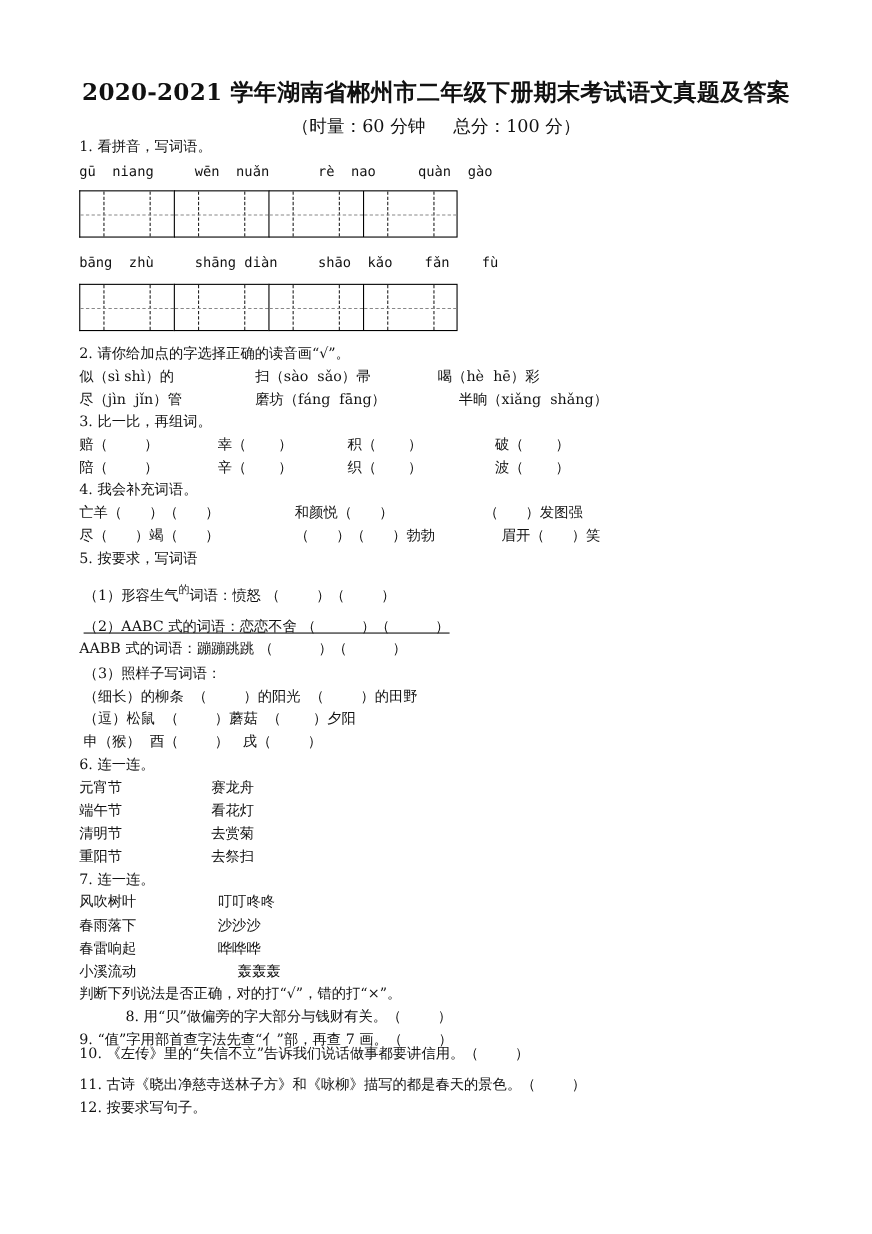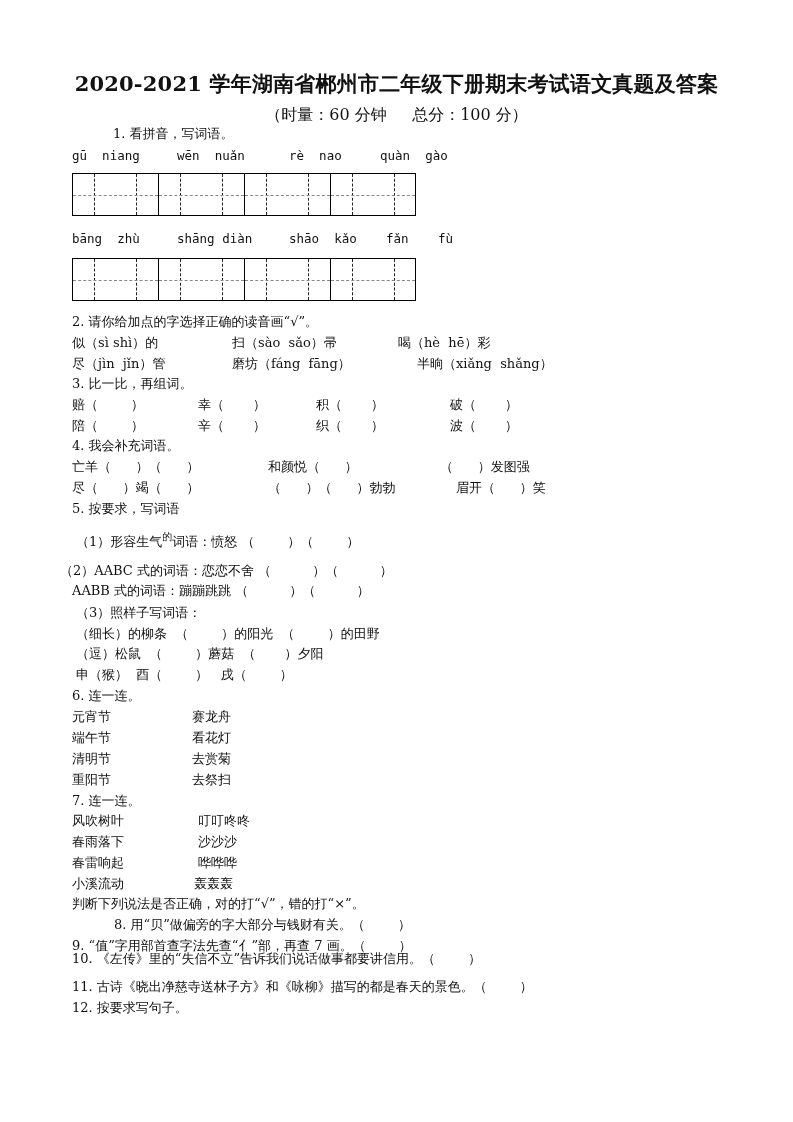--- a/index.html
+++ b/index.html
@@ -17,21 +17,21 @@
   .box .vl { position:absolute; top:0; bottom:0; border-left:1px dashed #222; }
   .box .hl { position:absolute; left:0; right:0; top:50%; border-top:1px dashed #888; }
   .sup { font-size:10px; position:relative; top:-6px; }
 </style>
 </head>
 <body>
 
 <div class="abs title">2020-2021 学年湖南省郴州市二年级下册期末考试语文真题及答案</div>
 <div class="abs subtitle">（时量：60 分钟     总分：100 分）</div>
 
-<div class="abs line" style="left:72px;top:126px;margin-left:41px;">1. 看拼音，写词语。</div>
+<div class="abs line" style="left:72px;top:126px;">1. 看拼音，写词语。</div>
 <div class="abs py" style="left:72px;top:148px;">gū  niang</div>
 <div class="abs py" style="left:177px;top:148px;">wēn  nuǎn</div>
 <div class="abs py" style="left:289px;top:148px;">rè  nao</div>
 <div class="abs py" style="left:380px;top:148px;">quàn  gào</div>
 
 <div class="grid" style="top:173px;">
   <div class="box">
       <span class="vl" style="left:21px"></span>
       <span class="vl" style="left:63px"></span>
       <span class="hl"></span>
@@ -103,21 +103,21 @@
 <div class="abs line" style="left:72px;top:438px;">4. 我会补充词语。</div>
 <div class="abs line" style="left:72px;top:459px;">亡羊（      ）（      ）</div>
 <div class="abs line" style="left:268px;top:459px;">和颜悦（      ）</div>
 <div class="abs line" style="left:440px;top:459px;">（      ）发图强</div>
 <div class="abs line" style="left:72px;top:480px;">尽（      ）竭（      ）</div>
 <div class="abs line" style="left:268px;top:480px;">（      ）（      ）勃勃</div>
 <div class="abs line" style="left:456px;top:480px;">眉开（      ）笑</div>
 
 <div class="abs line" style="left:72px;top:501px;">5. 按要求，写词语</div>
 <div class="abs line" style="left:76px;top:534px;"><span>（1）形容生气</span><span class="sup">的</span><span>词语：愤怒 （        ）（        ）</span></div>
-<div class="abs line" style="left:60px;top:563px;">（2）AABC 式的词语：恋恋不舍 （          ）（          ）</div>
+<div class="abs line" style="left:76px;top:563px;text-decoration:underline;">（2）AABC 式的词语：恋恋不舍 （          ）（          ）</div>
 <div class="abs line" style="left:72px;top:583px;">AABB 式的词语：蹦蹦跳跳 （          ）（          ）</div>
 <div class="abs line" style="left:76px;top:605px;">（3）照样子写词语：</div>
 <div class="abs line" style="left:76px;top:626px;">（细长）的柳条  （        ）的阳光  （        ）的田野</div>
 <div class="abs line" style="left:76px;top:646px;">（逗）松鼠  （        ）蘑菇  （       ）夕阳</div>
 <div class="abs line" style="left:76px;top:667px;">申（猴）  酉（        ）   戌（        ）</div>
 
 <div class="abs line" style="left:72px;top:688px;">6. 连一连。</div>
 <div class="abs line" style="left:72px;top:709px;">元宵节</div>
 <div class="abs line" style="left:192px;top:709px;">赛龙舟</div>
 <div class="abs line" style="left:72px;top:730px;">端午节</div>
@@ -128,20 +128,20 @@
 <div class="abs line" style="left:192px;top:772px;">去祭扫</div>
 
 <div class="abs line" style="left:72px;top:793px;">7. 连一连。</div>
 <div class="abs line" style="left:72px;top:813px;">风吹树叶</div>
 <div class="abs line" style="left:198px;top:813px;">叮叮咚咚</div>
 <div class="abs line" style="left:72px;top:834px;">春雨落下</div>
 <div class="abs line" style="left:198px;top:834px;">沙沙沙</div>
 <div class="abs line" style="left:72px;top:855px;">春雷响起</div>
 <div class="abs line" style="left:198px;top:855px;">哗哗哗</div>
 <div class="abs line" style="left:72px;top:876px;">小溪流动</div>
-<div class="abs line" style="left:194px;top:876px;">轰轰轰</div>
+<div class="abs line" style="left:216px;top:876px;">轰轰轰</div>
 
 <div class="abs line" style="left:72px;top:896px;">判断下列说法是否正确，对的打“√”，错的打“×”。</div>
 <div class="abs line" style="left:72px;top:917px;margin-left:42px;">8. 用“贝”做偏旁的字大部分与钱财有关。（        ）</div>
 <div class="abs line" style="left:72px;top:938px;">9. “值”字用部首查字法先查“亻”部，再查 7 画。（        ）</div>
 <div class="abs line" style="left:72px;top:951px;">10. 《左传》里的“失信不立”告诉我们说话做事都要讲信用。（        ）</div>
 <div class="abs line" style="left:72px;top:979px;">11. 古诗《晓出净慈寺送林子方》和《咏柳》描写的都是春天的景色。（        ）</div>
 <div class="abs line" style="left:72px;top:1000px;">12. 按要求写句子。</div>
 
 </body></html>

